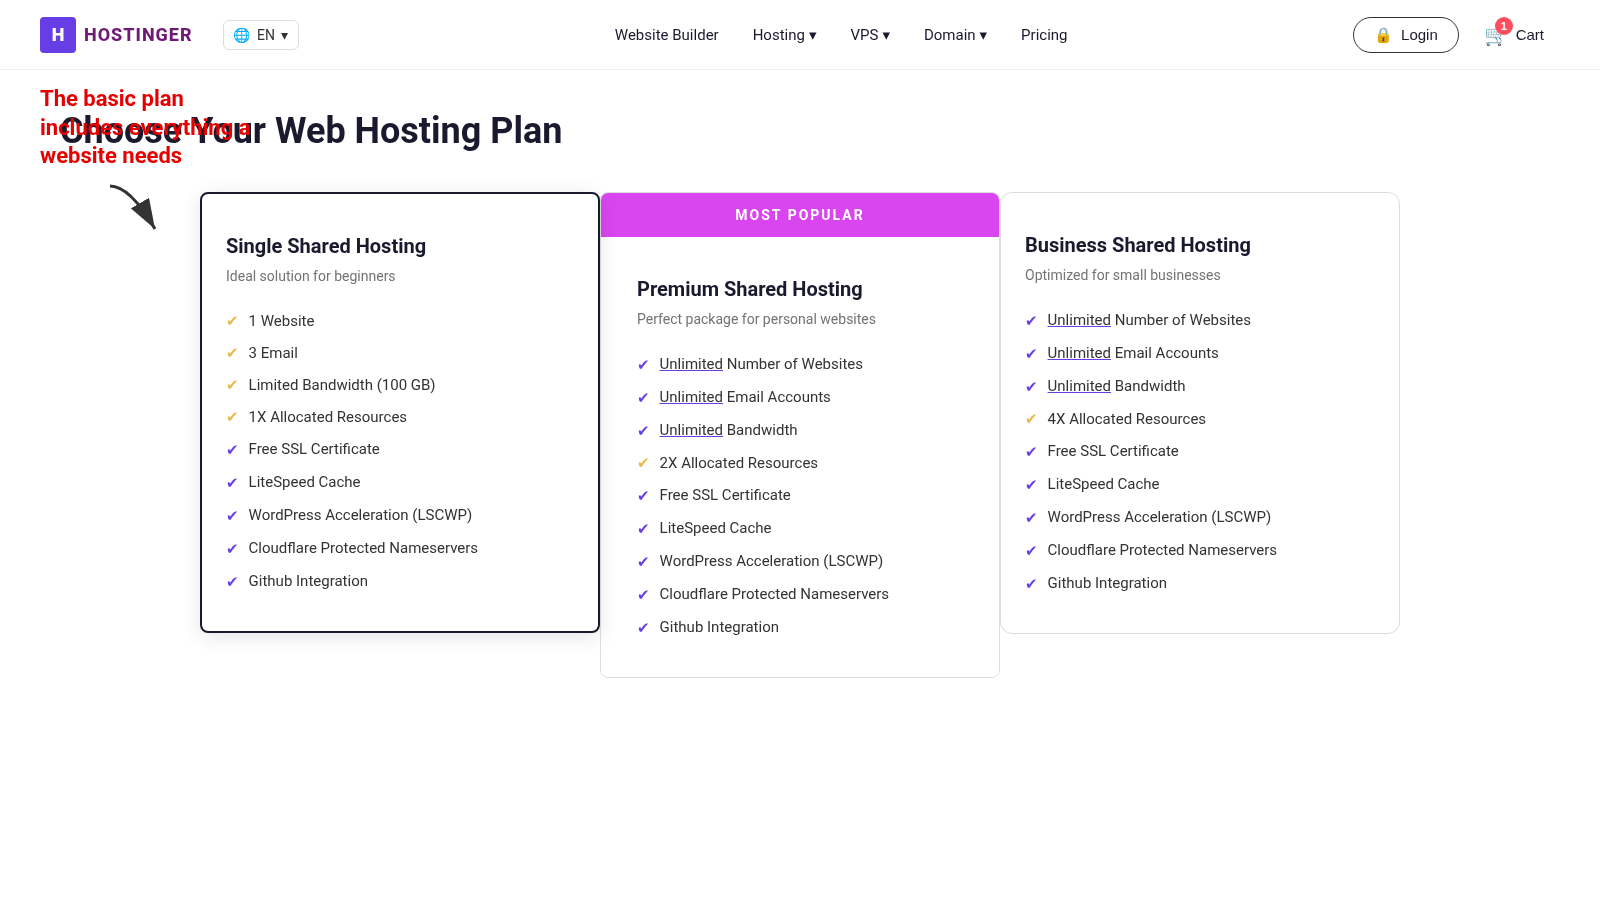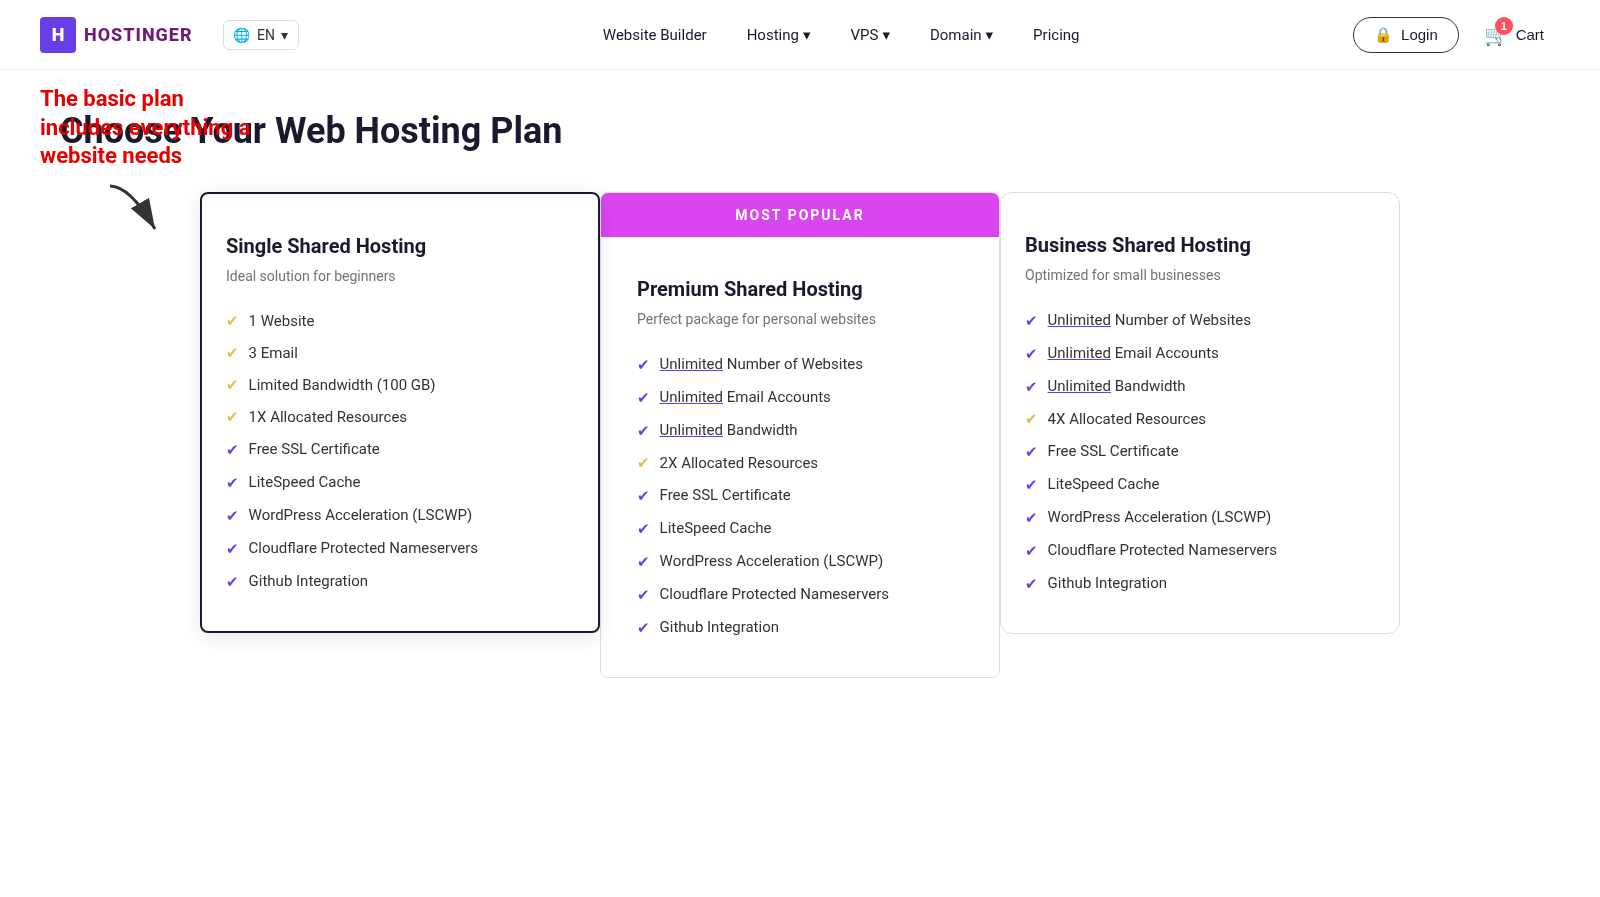--- a/index.html
+++ b/index.html
@@ -48,21 +48,21 @@
       color: #333;
       cursor: pointer;
       margin-right: 30px;
       padding: 6px 10px;
       border-radius: 6px;
       border: 1px solid #ddd;
     }
     .nav-links {
       display: flex;
       align-items: center;
-      gap: 12px;
+      gap: 6px;
       flex: 1;
       justify-content: center;
     }
     .nav-link {
       font-size: 15px;
       color: #1a1a2e;
       text-decoration: none;
       padding: 8px 14px;
       border-radius: 6px;
       display: flex;

